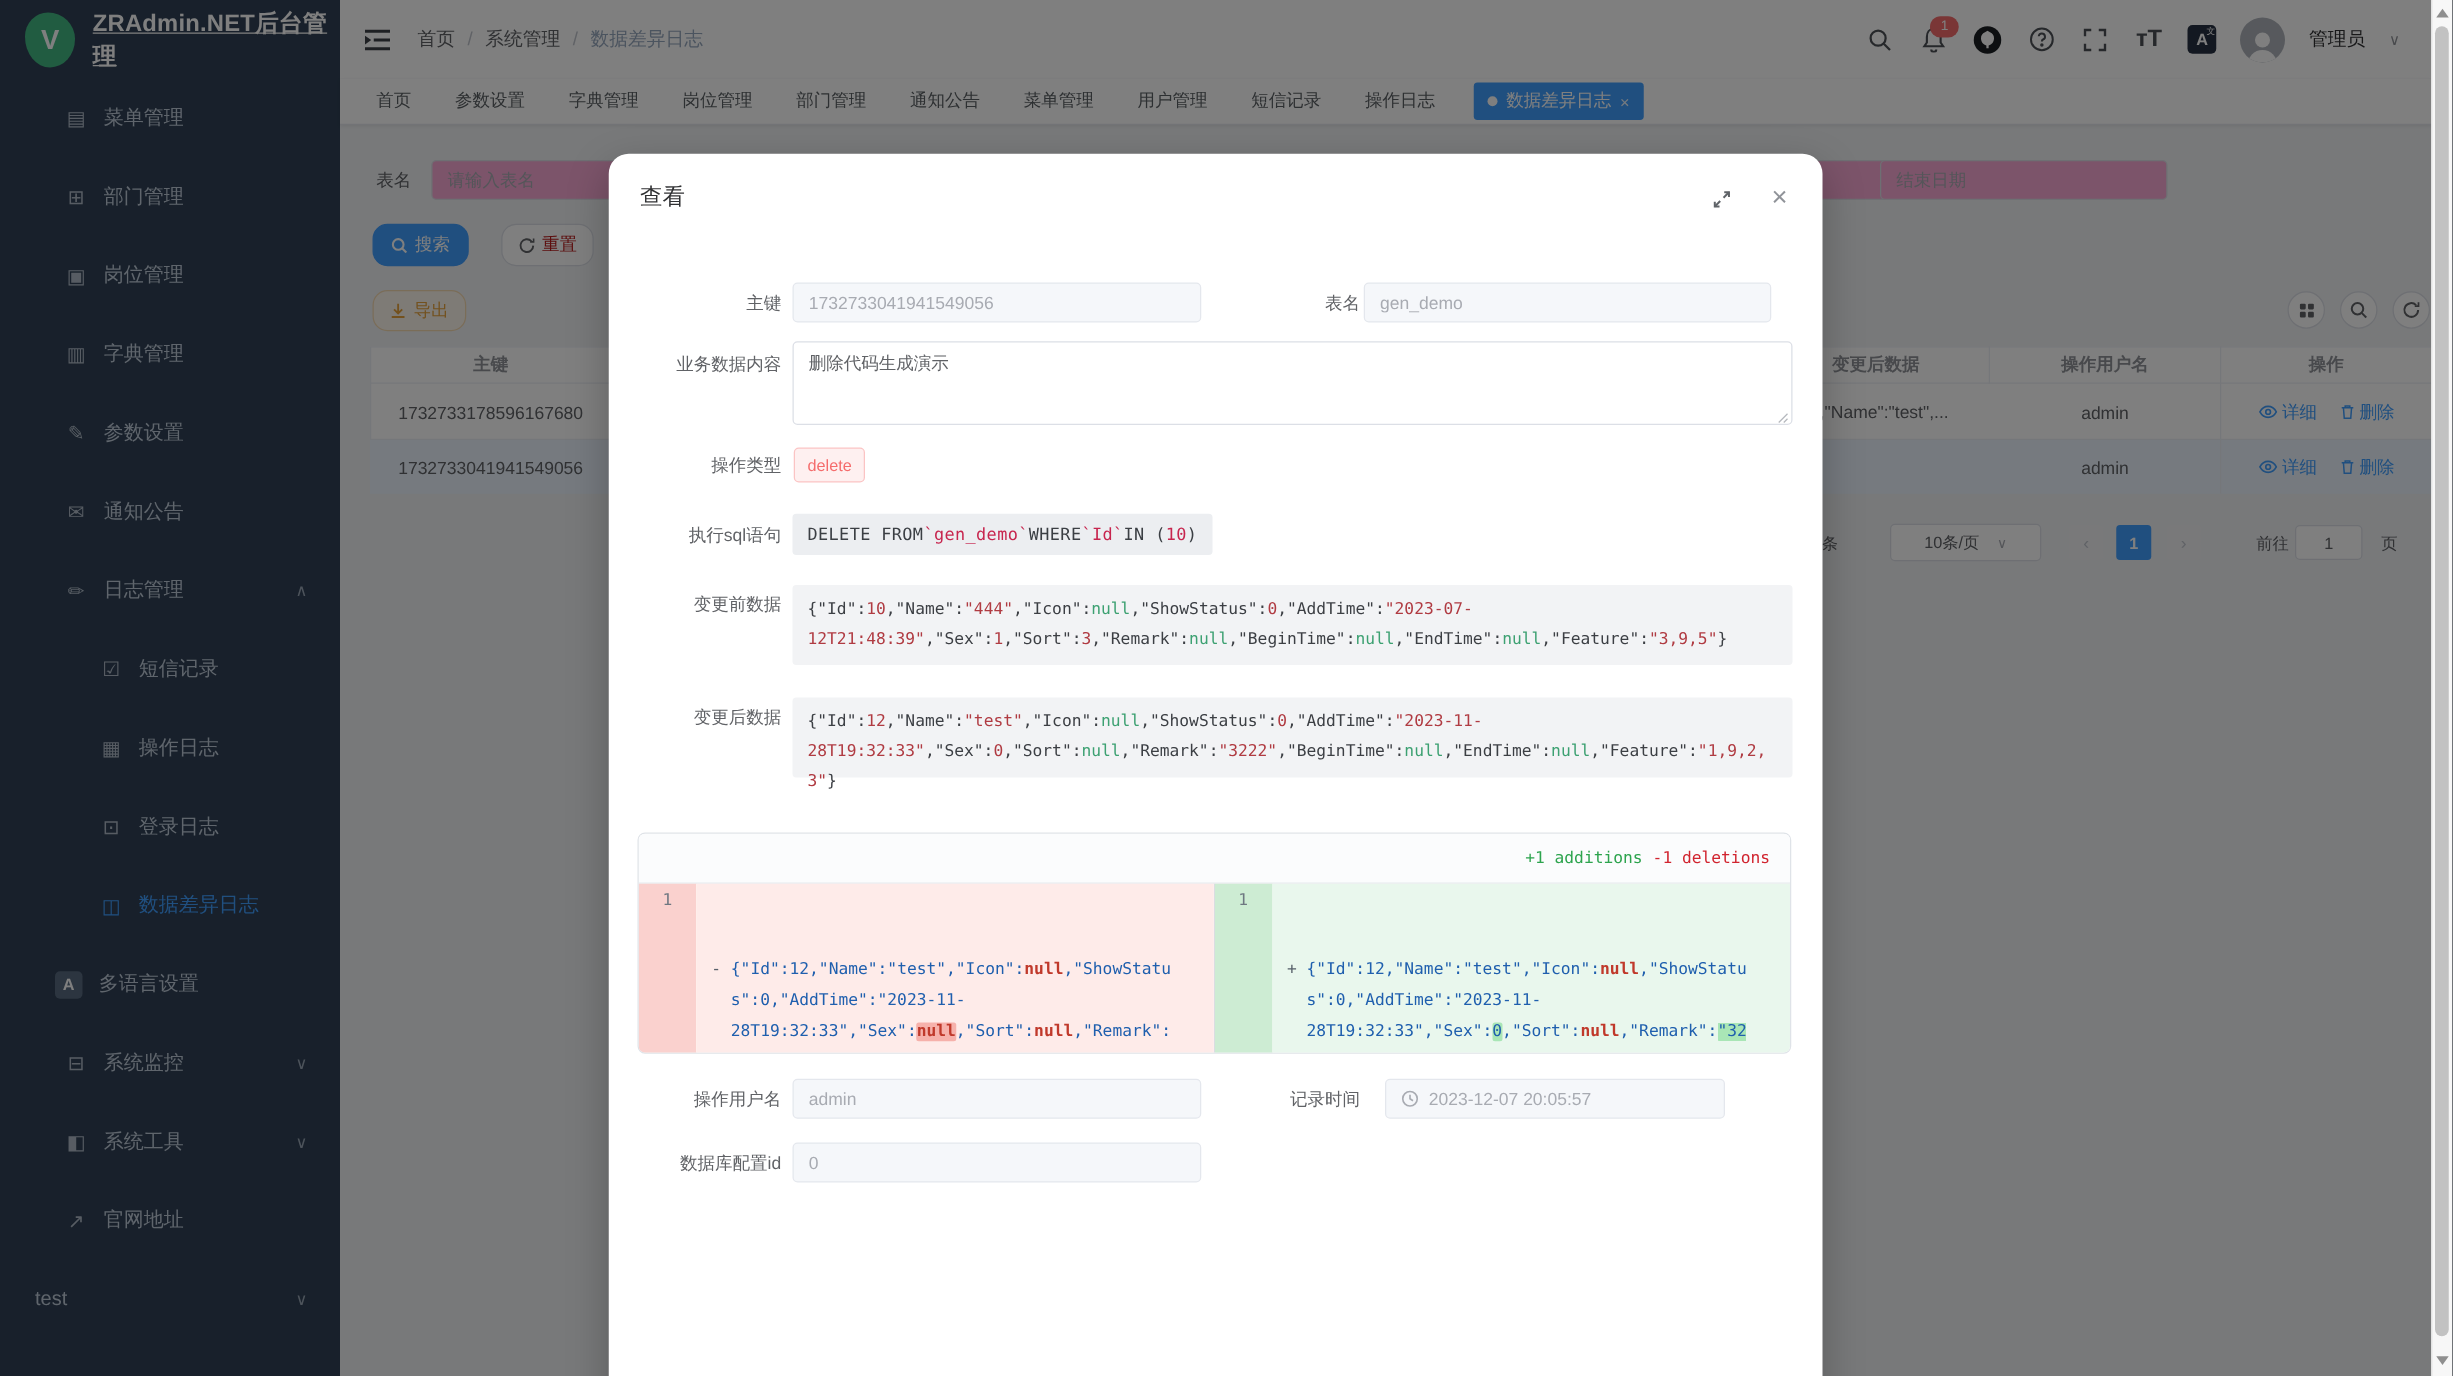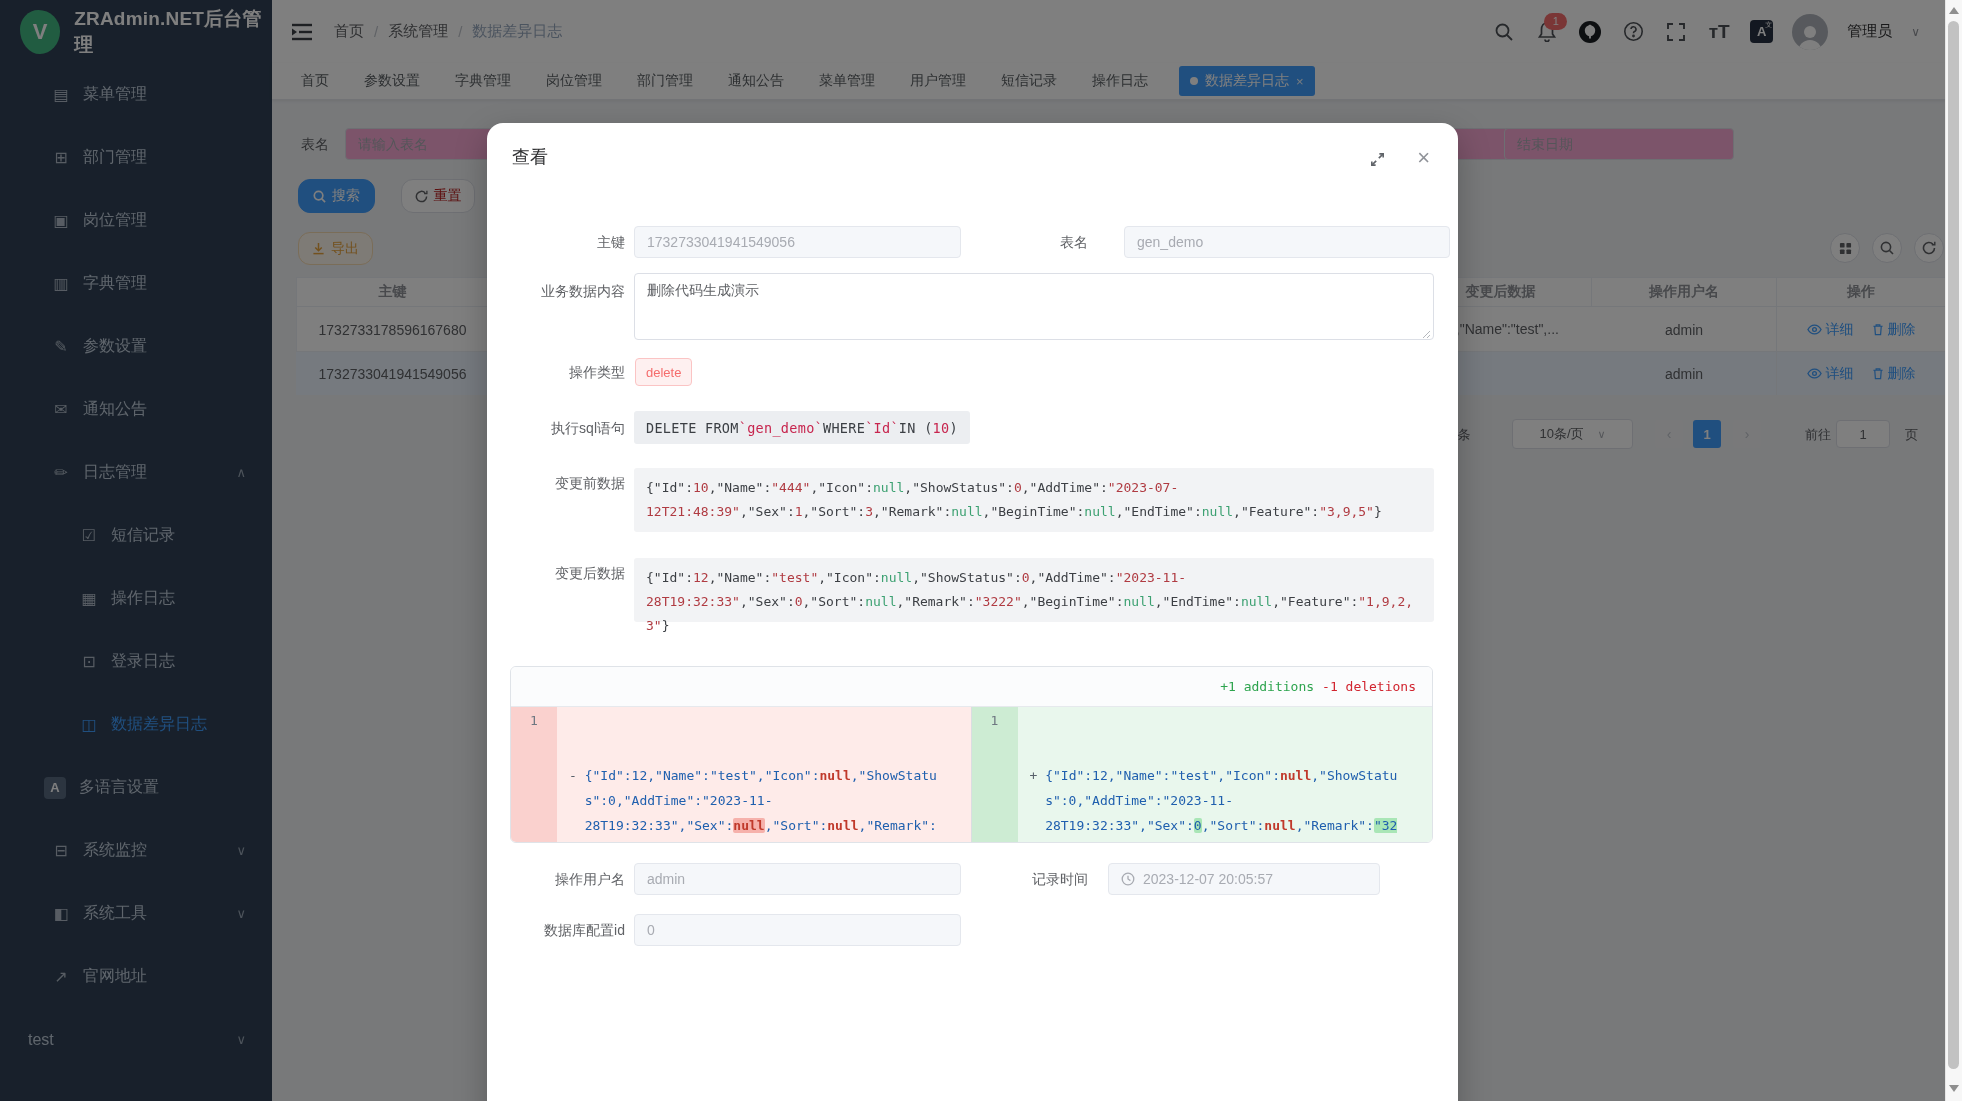--- a/index.html
+++ b/index.html
@@ -5,21 +5,21 @@
   html,body{margin:0;padding:0;background:#20242a;}
   .stage{position:relative;width:1962px;height:1101px;overflow:hidden;
          font-family:"Liberation Sans","DejaVu Sans",sans-serif;background:#f0f2f5;}
   .mono{font-family:"DejaVu Sans Mono","Liberation Mono",monospace;}
 
   
   .sidebar{position:absolute;left:0;top:0;width:272px;height:1101px;background:#304156;z-index:1;}
   .logo-row{height:63px;display:flex;align-items:center;padding-left:20px;}
   .logo-blob{width:42px;height:44px;background:#42b983;border-radius:46% 54% 50% 50%/44% 48% 52% 56%;
              display:flex;align-items:center;justify-content:center;color:#fff;font-weight:bold;font-size:22px;}
-  .logo-title{margin-left:14px;color:#ffffff;font-size:19px;font-weight:bold;letter-spacing:.2px;}
+  .logo-title{margin-left:14px;color:#ffffff;font-size:19px;font-weight:bold;letter-spacing:.2px;text-decoration:underline;}
   .mi{position:relative;height:63px;display:flex;align-items:center;padding-left:48px;color:#bfcbd9;font-size:16px;cursor:pointer;}
   .mi .mic{width:26px;margin-right:9px;font-size:16px;color:#aeb9c6;text-align:center;flex:0 0 26px;}
   .mi.sub{padding-left:76px;}
   .mi.active,.mi.active .mic{color:#409eff;}
   .mi .chev{position:absolute;right:26px;font-size:13px;color:#9aa7b6;}
   .langsq{width:22px;height:22px;background:#586b80;border-radius:4px;color:#fff;display:flex;align-items:center;
           justify-content:center;font-size:13px;font-weight:bold;flex:0 0 22px;margin-right:13px;margin-left:-4px;}
 
   
   .hdr{position:absolute;left:272px;top:0;width:1674px;height:63px;background:#fff;border-bottom:1px solid #eceef2;
@@ -412,21 +412,21 @@
           <path d="M15 3 l-4.6 4.6"></path>
           <path d="M7 15 h-4 v-4"></path>
           <path d="M3 15 l4.6 -4.6"></path>
         </svg>
     </span>
     <span class="m-close">×</span>
 
     <div class="m-label" style="left:20px;top:111px;width:118px;">主键</div>
     <input class="m-input" style="left: 147px; top: 103px; width: 327px;" readonly="" value="1732733041941549056">
     <div class="m-label" style="left:490px;top:111px;width:111px;">表名</div>
-    <input class="m-input" style="left: 637px; top: 103px; width: 326px;" readonly="" value="gen_demo">
+    <input class="m-input" style="left: 604px; top: 103px; width: 326px;" readonly="" value="gen_demo">
 
     <div class="m-label" style="left:20px;top:160px;width:118px;">业务数据内容</div>
     <textarea class="m-textarea" style="left: 147px; top: 150px; width: 800px; height: 67px;">删除代码生成演示</textarea>
     <svg class="resize-grip" style="left:934px;top:206px;" width="10" height="10" viewBox="0 0 10 10">
       <g stroke="#b5b8bd" stroke-width="1">
           <line x1="2" y1="9" x2="9" y2="2"></line>
           <line x1="6" y1="9" x2="9" y2="6"></line>
         </g>
       </svg>
 

